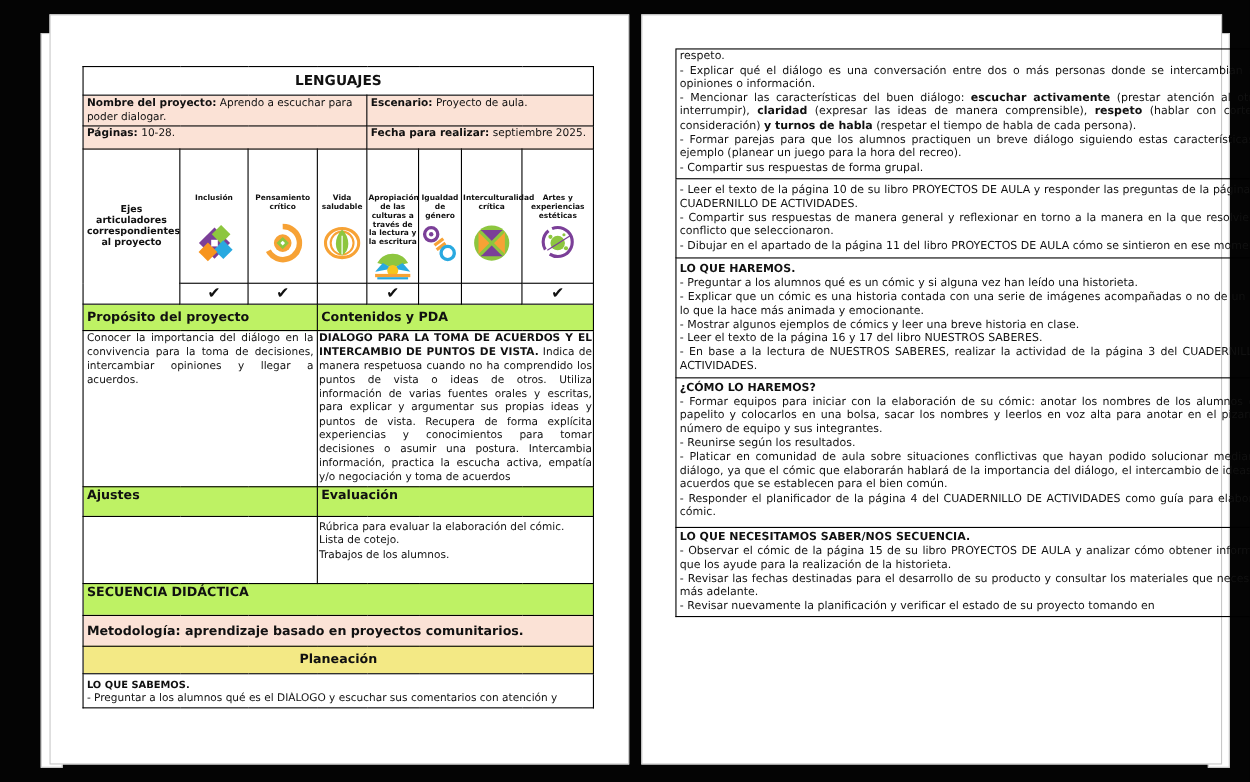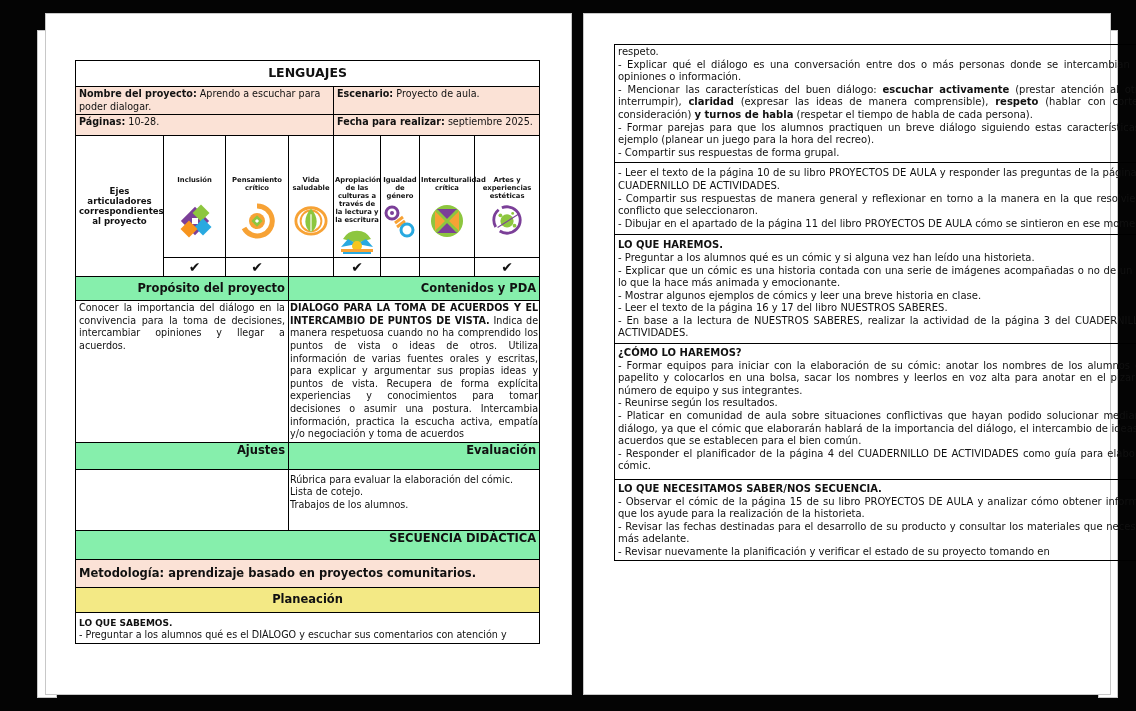--- a/index.html
+++ b/index.html
@@ -10,21 +10,21 @@
   #back-left  { left:37px;  top:30px; width:20px;  height:668px; }
   #back-right { left:1098px; top:30px; width:20px; height:668px; }
   #page-left  { left:45px;  top:13px; width:527px; height:682px; }
   #page-right { left:583px; top:13px; width:528px; height:682px; }
 
   table.plan { position:absolute; border-collapse:collapse; table-layout:fixed; font-size:9.6px; line-height:12.6px; }
   table.plan td { border:1px solid #000; padding:1px 3px; vertical-align:top; }
   #tbl-left { left:75px; top:60px; width:464px; }
   .c-title { background:#ffffff; text-align:center; font-weight:bold; font-size:12.5px; height:23px; vertical-align:middle !important; }
   .c-info { background:#fbe2d6; height:24px; }
-  .c-head { background:#86efac; text-align:right; font-weight:bold; font-size:11.5px; height:21px; vertical-align:middle !important; }
+  .c-head { background:#bef264; text-align:left; font-weight:bold; font-size:11.5px; height:21px; vertical-align:middle !important; }
   .c-meta { background:#fbe2d6; font-weight:bold; font-size:11.5px; height:24px; vertical-align:middle !important; }
   .c-yellow { background:#f3e985; text-align:center; font-weight:bold; font-size:11.5px; height:22px; vertical-align:middle !important; }
   .just { text-align:justify; }
   .axes-label { text-align:center; vertical-align:middle !important; font-weight:bold; font-size:8.6px; line-height:10px; }
   .axis-cell { text-align:center; font-size:6.8px; line-height:8px; font-weight:bold; padding:2px 1px !important; height:88px; }
   .axis-name { display:block; min-height:24px;margin-top:38px; }
   .check { text-align:center; font-size:14px; height:18px; padding:0 !important; vertical-align:middle !important; }
   .icon-box { display:block; margin:3px auto 0; }
 
   #box-right { position:absolute; left:614px; top:44px; width:555px; font-size:10px; line-height:12.6px; }

